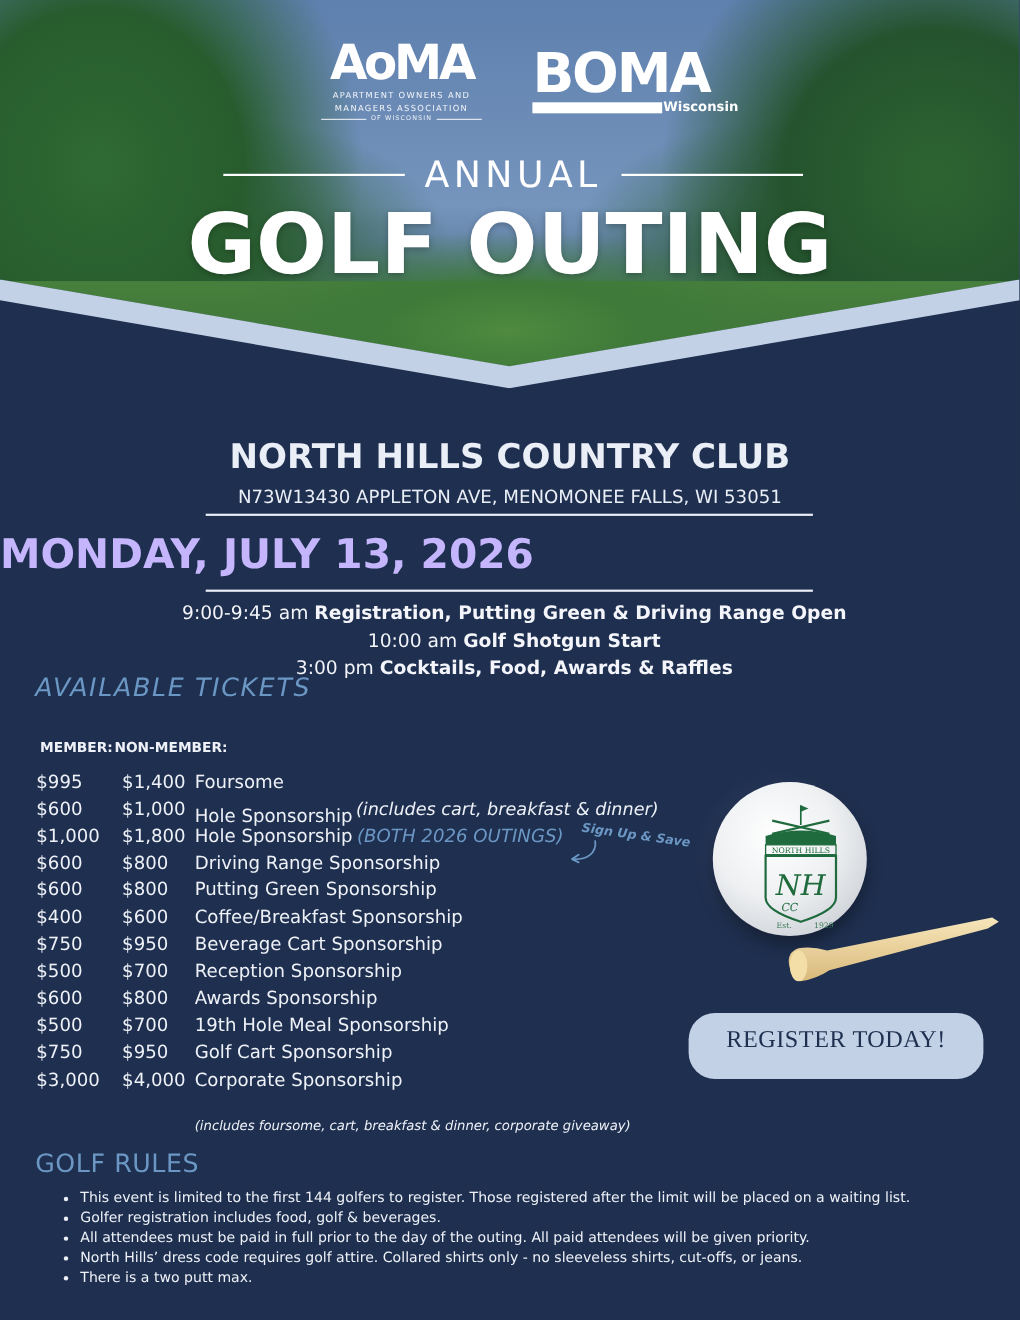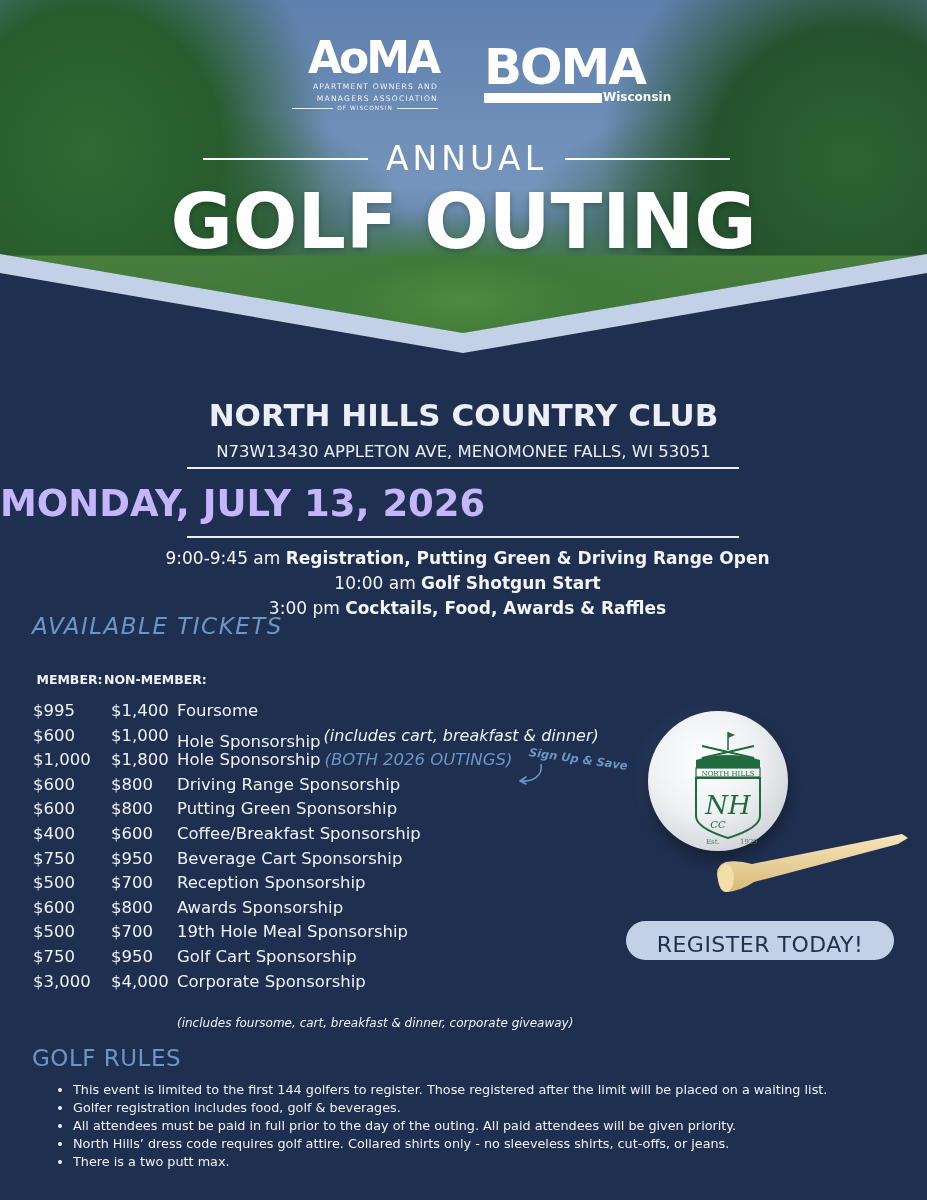--- a/index.html
+++ b/index.html
@@ -22,21 +22,21 @@
       radial-gradient(ellipse 180px 120px at 700px 230px, #285a30 0%, rgba(30,70,40,0) 100%),
       linear-gradient(180deg, #5e80ae 0%, #6b8bb6 30%, #7595bd 55%, #4f6f8a 80%, #2f5038 100%);
   }
   .hero-band {
     position: absolute; left: 0; top: 0; width: 927px; height: 360px;
     background: #c2d1e6;
     clip-path: polygon(0 254px, 463px 333px, 927px 254px, 927px 273px, 463px 353px, 0 273px);
   }
 
   
-  .logo-aoma { position: absolute; left: 292px; top: 36px; width: 146px; text-align: right; }
+  .logo-aoma { position: absolute; left: 292px; top: 36px; width: 146px; text-align: center; }
   .aoma-word {
     font-family: "DejaVu Sans", sans-serif; font-weight: bold; font-size: 44px;
     letter-spacing: -3px; line-height: 44px; color: #fff;
   }
   .aoma-sub {
     font-size: 7.6px; letter-spacing: 1.2px; line-height: 10px; color: #f0f3f8; margin-top: 2px;
   }
   .aoma-rule { display: flex; align-items: center; gap: 4px; justify-content: center; margin-top: 1px; }
   .aoma-rule span.line { flex: 1; height: 1px; background: #e8eef6; }
   .aoma-rule span.txt { font-size: 5.8px; letter-spacing: 1px; color: #f0f3f8; }
@@ -109,23 +109,23 @@
   }
   .ball {
     position: absolute; left: 648px; top: 711px; width: 140px; height: 140px; border-radius: 50%;
     background: radial-gradient(circle at 40% 35%, #ffffff 0%, #eef0f2 45%, #cfd3d8 80%, #a9aeb5 100%);
     box-shadow: 0 8px 14px rgba(0,0,0,0.35);
   }
   .crest { position: absolute; left: 688px; top: 728px; width: 80px; height: 120px; }
   .tee { position: absolute; left: 712px; top: 828px; width: 200px; height: 70px; }
 
   .register-btn {
-    position: absolute; left: 626px; top: 921px; width: 268px; height: 39px; border-radius: 24px;
+    position: absolute; left: 626px; top: 921px; width: 268px; height: 60px; border-radius: 24px;
     background: #c2d1e6; color: #1f2f4f; font-size: 22px; line-height: 48px; text-align: center;
-    letter-spacing: 0.5px; cursor: pointer;
+    letter-spacing: 0.5px; cursor: pointer; font-family: Liberation Serif, serif;
   }
 
   
   .rules { position: absolute; left: 56px; top: 1081px; width: 840px; list-style: none; }
   .rules li { position: relative; font-size: 12.8px; line-height: 18px; color: #eef2f8; padding-left: 17px; }
   .rules li::before {
     content: ""; position: absolute; left: 2px; top: 7px; width: 4px; height: 4px; border-radius: 50%; background: #eef2f8;
   }
 </style>
 </head>

